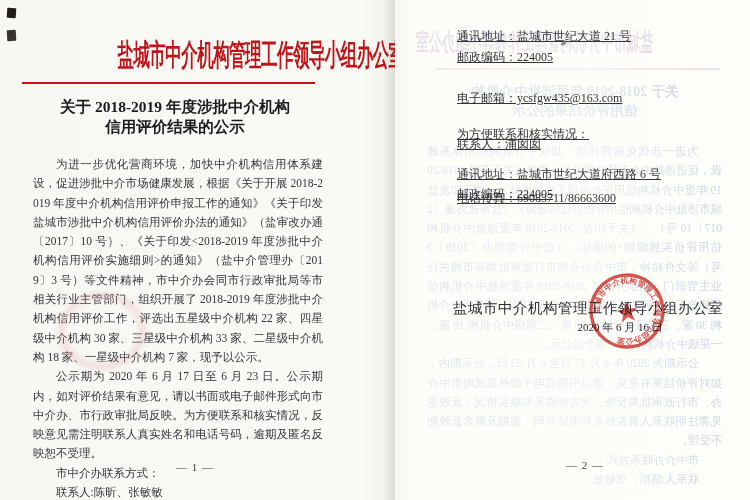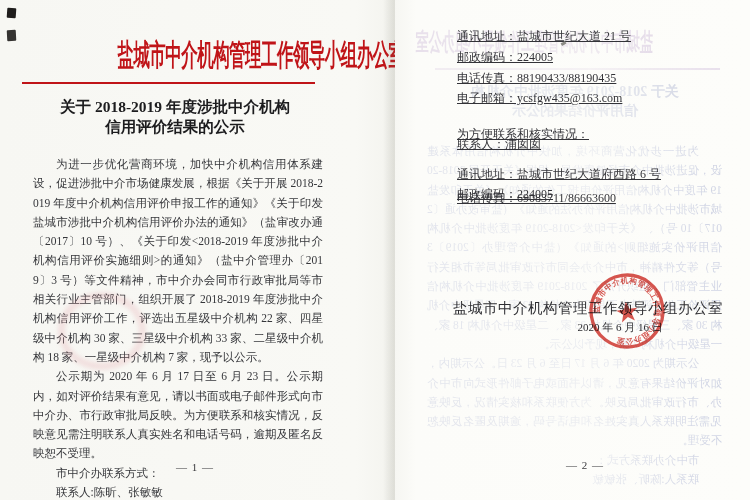--- a/index.html
+++ b/index.html
@@ -102,21 +102,20 @@
       <div class="g-flow">
         <p>为进一步优化营商环境，加快中介机构信用体系建设，促进涉批中介市场健康发展，根据《关于开展 2018-2019 年度中介机构信用评价申报工作的通知》《关于印发盐城市涉批中介机构信用评价办法的通知》（盐审改办通〔2017〕10 号）、《关于印发&lt;2018-2019 年度涉批中介机构信用评价实施细则&gt;的通知》（盐中介管理办〔2019〕3 号）等文件精神，市中介办会同市行政审批局等市相关行业主管部门，组织开展了 2018-2019 年度涉批中介机构信用评价工作，评选出五星级中介机构 22 家、四星级中介机构 30 家、三星级中介机构 33 家、二星级中介机构 18 家、一星级中介机构 7 家，现予以公示。</p>
         <p>公示期为 2020 年 6 月 17 日至 6 月 23 日。公示期内，如对评价结果有意见，请以书面或电子邮件形式向市中介办、市行政审批局反映。为方便联系和核实情况，反映意见需注明联系人真实姓名和电话号码，逾期及匿名反映恕不受理。</p>
         <p>市中介办联系方式：</p>
         <p>联系人:陈昕、张敏敏</p>
       </div>
     </div>
 
     <div class="p2-line" style="top:28px">通讯地址：盐城市世纪大道 21 号</div>
     <div class="p2-line" style="top:49px">邮政编码：224005</div>
-    <div class="p2-line" style="top:70px">电话传真：88190433/88190435</div>
     <div class="p2-line" style="top:90px">电子邮箱：ycsfgw435@163.com</div>
 
     <div class="p2-line" style="top:126px">为方便联系和核实情况：</div>
     <div class="p2-line" style="top:136px">联系人：浦囡囡</div>
     <div class="p2-line" style="top:166px">通讯地址：盐城市世纪大道府西路 6 号</div>
     <div class="p2-line" style="top:186px">邮政编码：224005</div>
     <div class="p2-line" style="top:190px">电话传真：69083711/86663600</div>
 
     <div class="sig">盐城市中介机构管理工作领导小组办公室</div>
     <div class="date">2020 年 6 月 16 日</div>

